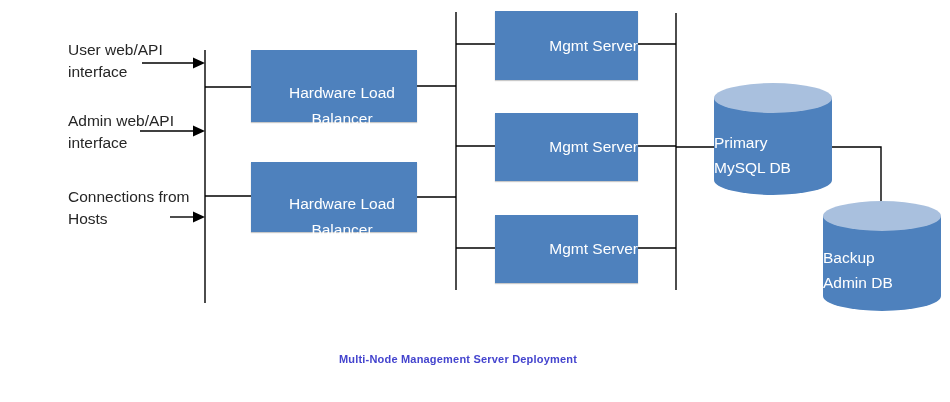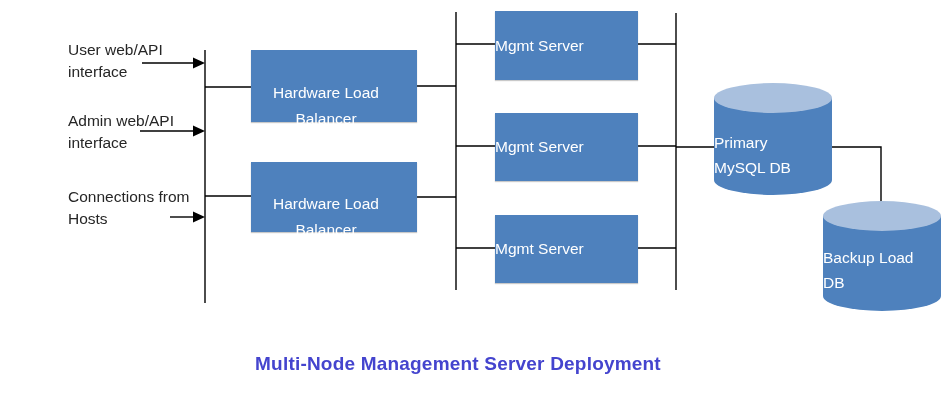--- a/index.html
+++ b/index.html
@@ -45,21 +45,21 @@
     text-align: left;
     margin-left: 40px;
   }
   .node {
     position: absolute;
     background: var(--node-fill, #4E81BD);
     color: var(--node-text, #ffffff);
     font-size: 15.5px;
     display: flex;
     align-items: center;
-    justify-content: flex-start;
+    justify-content: flex-end;
     text-align: center;
     box-shadow: 0 1px 1px rgba(100,100,100,0.35);
   }
   .node .node-label {
     line-height: 26px;
   }
   .hlb .node-label {
     width: 150px;
     margin-top: 40px;
   }
@@ -73,21 +73,21 @@
     display: inline-block;
     width: 92px;
   }
   .diagram-title {
     position: absolute;
     left: 0;
     top: 353px;
     width: 916px;
     text-align: center;
     color: var(--title-text, #4444CE);
-    font-size: 19px;
+    font-size: 11px;
     font-weight: 700;
     letter-spacing: 0.2px;
   }
 </style>
 </head>
 <body>
 
 <div class="canvas">
 
   <svg class="wires" viewBox="0 0 950 402" xmlns="http://www.w3.org/2000/svg">
@@ -153,18 +153,18 @@
     <span class="node-label">Mgmt Server</span>
   </div>
   <div class="node" style="left:495px; top:215px; width:143px; height:68px">
     <span class="node-label">Mgmt Server</span>
   </div>
 
   <div class="cyl-label" style="left:714px; top:130px; width:118px">
     <span class="inner">Primary MySQL DB</span>
   </div>
   <div class="cyl-label" style="left:823px; top:245px; width:118px">
-    <span class="inner">Backup Load DB</span>
+    <span class="inner">Backup Admin DB</span>
   </div>
 
   <div class="diagram-title">Multi-Node Management Server Deployment</div>
 
 </div>
 
 </body></html>

